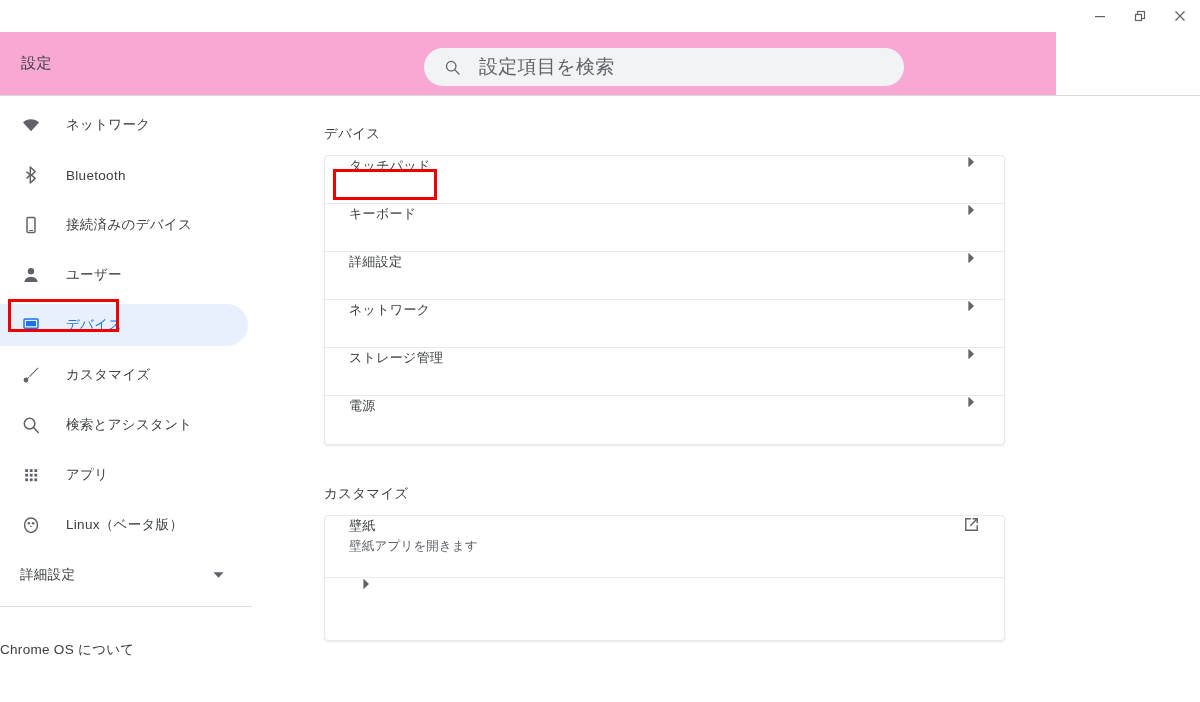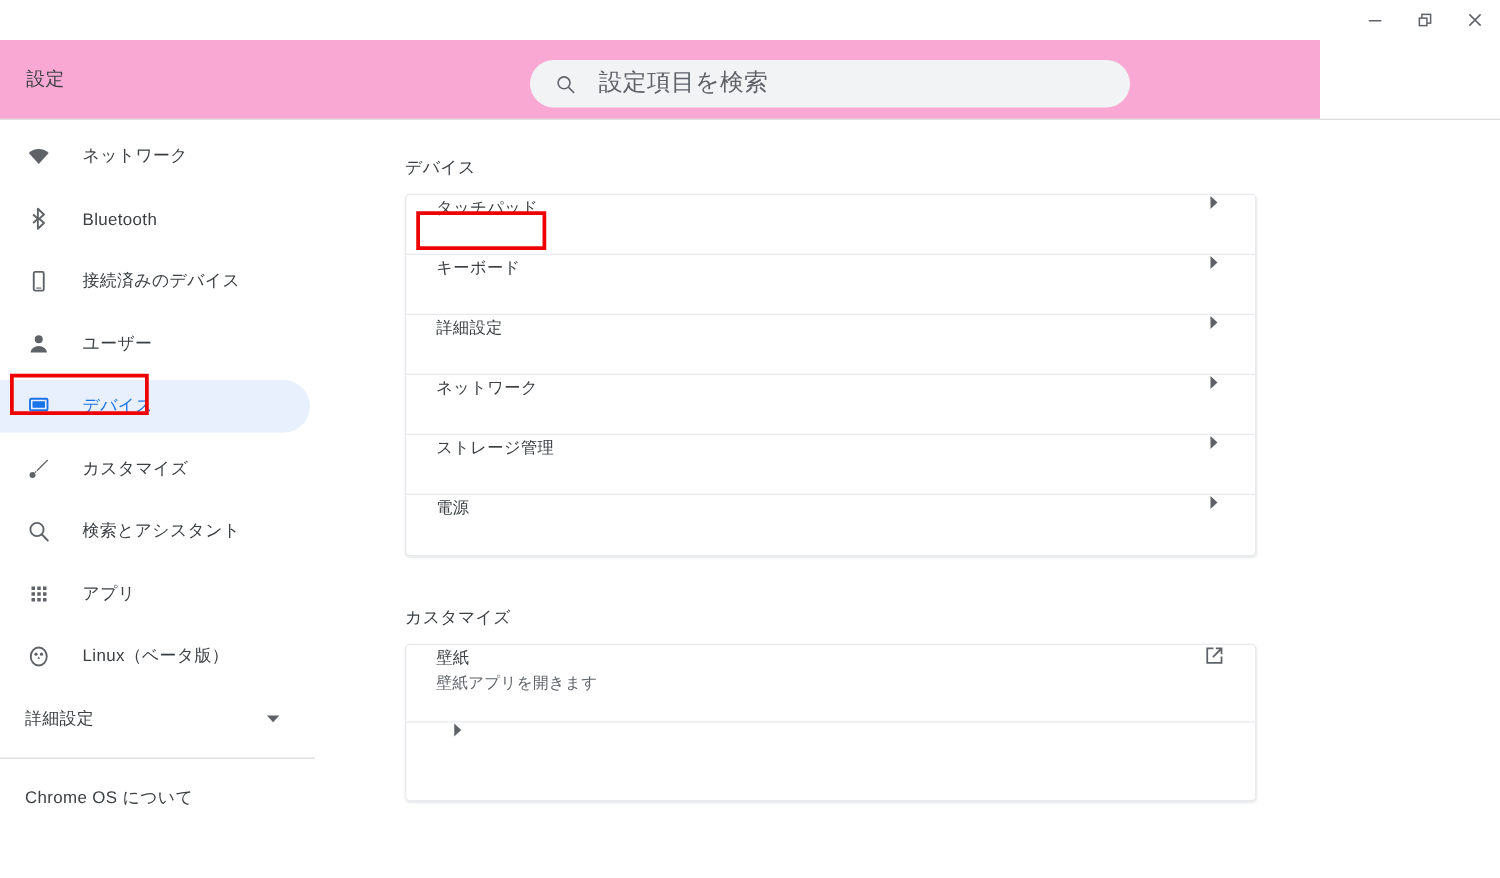--- a/index.html
+++ b/index.html
@@ -166,22 +166,21 @@
   }
   .sidebar-divider {
     width: 252px;
     height: 1px;
     background: #dadce0;
     margin: 10px 0 0 0;
   }
   .nav-about {
     height: 42px;
     display: flex;
-    align-items: center;
-    padding-left: 20px;
+    align-items: flex-end;
     margin-top: 10px;
     cursor: pointer;
   }
   .nav-about span {
     font-size: 13.5px;
     color: #3c4043;
     letter-spacing: 0.3px;
   }
 
   

